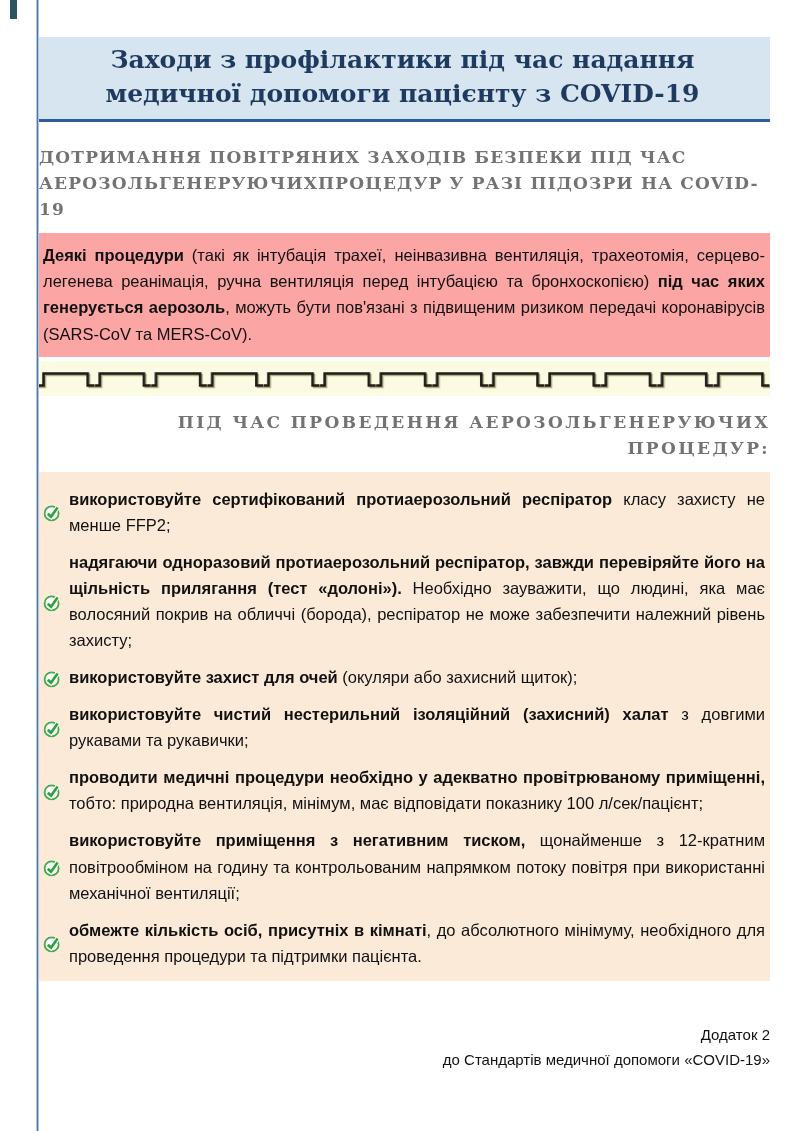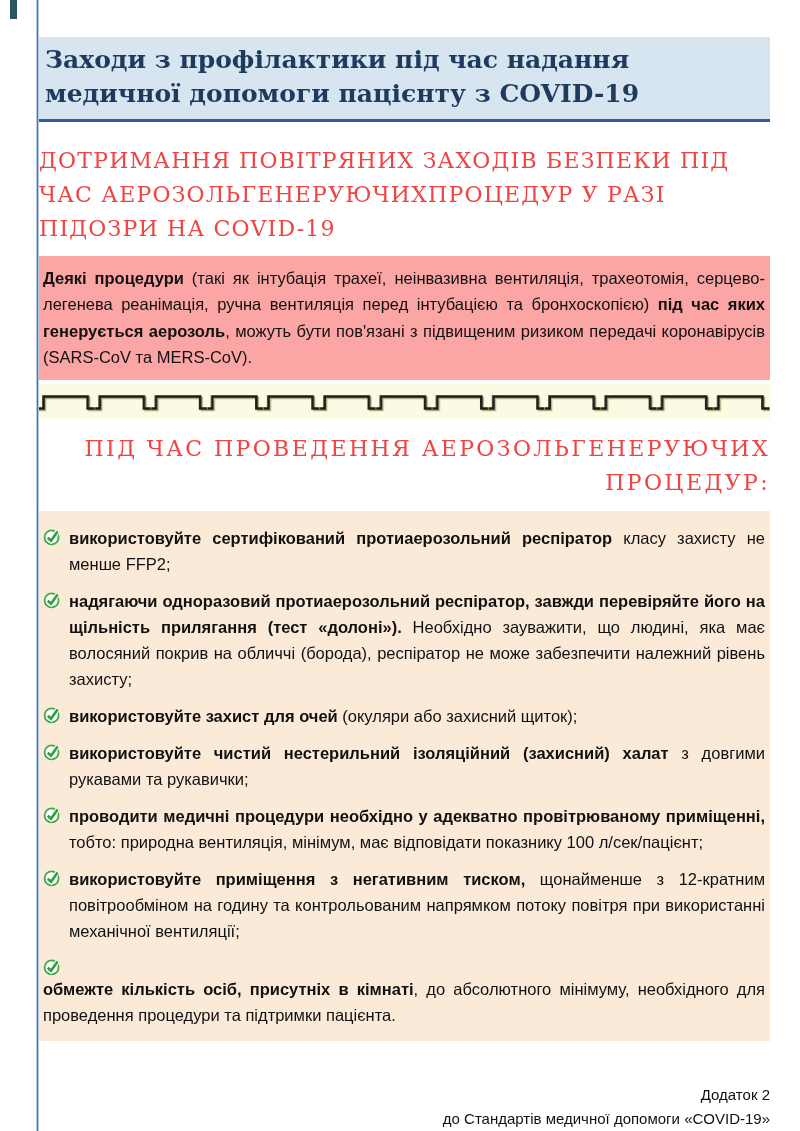--- a/index.html
+++ b/index.html
@@ -6,39 +6,39 @@
   .page{position:relative;width:800px;height:1131px;background:#ffffff;overflow:hidden;
         font-family:"Liberation Sans",sans-serif;color:#111;}
   .edge-mark{position:absolute;left:10px;top:0;width:7px;height:19px;background:#2b5560;}
   .vrule{position:absolute;left:36px;top:0;bottom:0;width:3px;
          background:linear-gradient(to right,#b3c8e0 0 1px,#4a76a8 1px 2px,#b3c8e0 2px 3px);}
   .content{position:absolute;left:39px;top:0;width:731px;}
 
   .title-box{margin-top:37px;background:#d7e5f0;border-bottom:3px solid #2e5b9e;
              padding:6px 10px 8px 6px;
              font-family:"DejaVu Serif",serif;font-weight:bold;font-size:25px;
-             line-height:1.35;color:#1e3a5f;}
+             line-height:1.35;color:#1e3a5f;text-align:center;}
 
-  .red-heading{font-family:"DejaVu Serif",serif;font-weight:normal;color:#ef4444;
-               font-size:22px;line-height:1.55;}
+  .red-heading{font-family:"DejaVu Serif",serif;font-weight:bold;color:#737373;
+               font-size:17px;line-height:1.55;}
   .red-heading.first{margin-top:22px;letter-spacing:1.2px;}
   .red-heading.second{margin-top:13px;letter-spacing:2.4px;text-align:right;}
 
   .intro-box{margin-top:10px;background:#fca5a5;padding:9px 5px 10px 4px;
              font-size:16.5px;line-height:1.6;text-align:justify;}
   .intro-box b,.check-text b{font-weight:bold;}
 
   .divider-strip{margin-top:4px;background:#fbfbe3;height:35px;
                  display:flex;align-items:center;}
   .divider-strip svg{display:block;width:100%;height:26px;}
 
   .checklist{margin-top:10px;background:#fcead9;padding:14px 5px 12px 4px;
              list-style:none;margin-left:0;margin-bottom:0;}
-  .check-item{display:flex;align-items:flex-start;margin-bottom:11px;}
-  .check-item:last-child{margin-bottom:0;flex-direction:column;}
+  .check-item{display:flex;align-items:center;margin-bottom:11px;}
+  .check-item:last-child{margin-bottom:0;}
   .check-icon{flex:0 0 18px;margin:3px 8px 0 0;}
   .check-text{flex:1 1 auto;font-size:16.5px;line-height:1.58;text-align:justify;margin:0;}
 
   .footer{margin-top:42px;text-align:right;font-size:15px;line-height:1.65;color:#111;}
 </style>
 </head>
 <body>
 
 <div class="page">
   <div class="edge-mark"></div>

